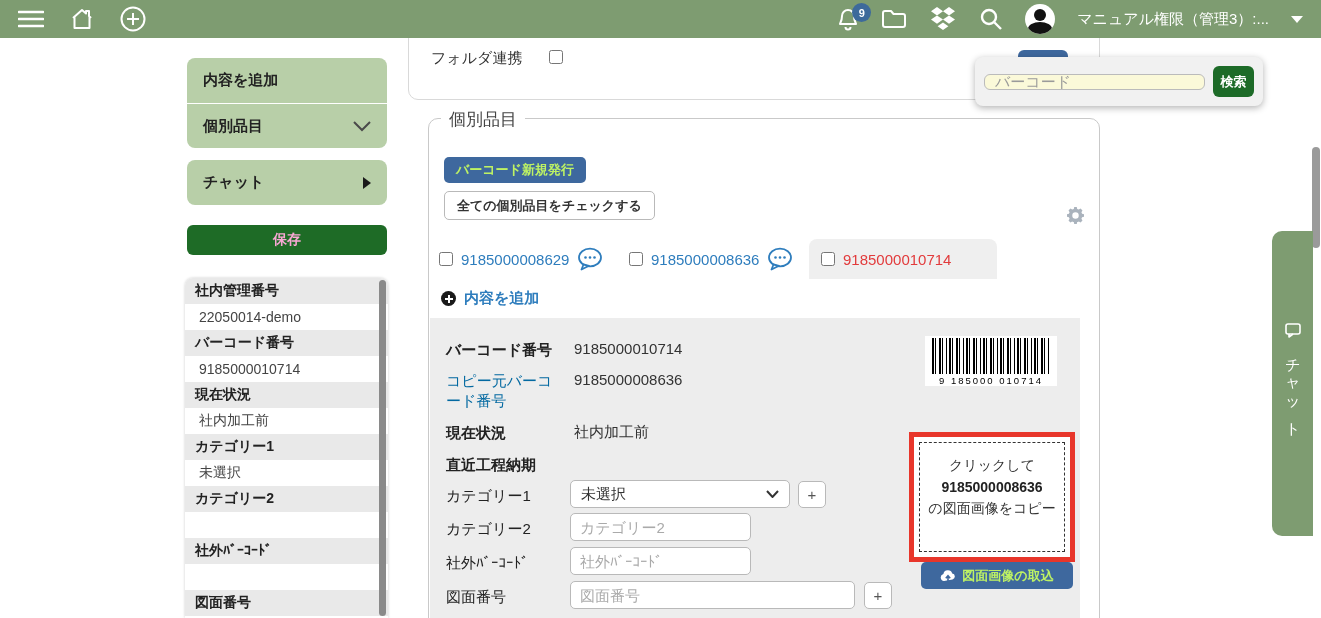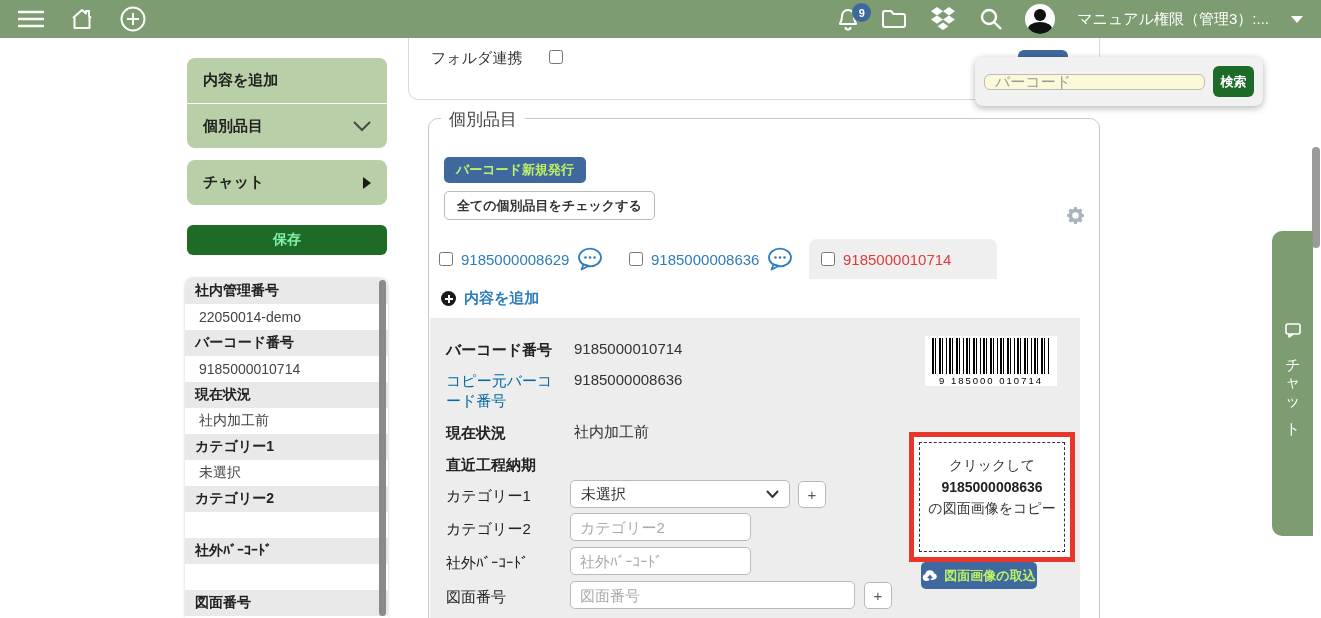--- a/index.html
+++ b/index.html
@@ -28,21 +28,21 @@
   .nav-group { position:absolute; left:187px; top:58px; width:200px; background:#b8cfa8; border-radius:8px; }
   .nav-row { height:45px; display:flex; align-items:center; padding:0 16px; font-size:15px;
     font-weight:bold; color:#222; cursor:pointer; justify-content:space-between; }
   .nav-row + .nav-row { border-top:1px solid #fff; }
   .chat-btn { position:absolute; left:187px; top:160px; width:200px; height:45px; background:#b8cfa8;
     border-radius:8px; display:flex; align-items:center; justify-content:space-between; padding:0 16px;
     font-size:15px; font-weight:bold; color:#222; cursor:pointer; }
   .tri-right { width:0; height:0; border-top:6px solid transparent; border-bottom:6px solid transparent;
     border-left:8px solid #1a1a1a; }
   .save-btn { position:absolute; left:187px; top:225px; width:200px; height:30px; background:#1e6b26;
-    border:none; border-radius:6px; color:#86efac; font-weight:bold; font-size:14px; cursor:pointer;
+    border:none; border-radius:6px; color:#f9a8d4; font-weight:bold; font-size:14px; cursor:pointer;
     font-family:inherit; }
 
   
   .left-panel { position:absolute; left:185px; top:278px; width:203px; height:340px; background:#fff;
     border-radius:8px 8px 0 0; box-shadow:0 0 3px rgba(0,0,0,.2); overflow:hidden; }
   .lp-row { height:26px; display:flex; align-items:center; font-size:14px; }
   .lp-head { background:#e9e9e9; font-weight:bold; color:#222; padding-left:10px; }
   .lp-val { background:#fff; color:#444; padding-left:14px; }
   .lp-scroll { position:absolute; right:2px; top:2px; width:7px; height:336px; background:#8a8a8a; border-radius:4px; }
 
@@ -112,21 +112,21 @@
     background:repeating-linear-gradient(90deg,#000 0 2px,#fff 2px 3px,#000 3px 4px,#fff 4px 7px,
       #000 7px 9px,#fff 9px 10px,#000 10px 11px,#fff 11px 14px,#000 14px 15px,#fff 15px 17px); }
   .bars-num { font-size:9.5px; letter-spacing:2px; color:#000; margin-top:1px; }
   .print-btn { position:absolute; left:491px; top:80px; width:140px; height:28px; font-size:13px;
     display:flex; align-items:center; justify-content:center; gap:6px; }
   .copy-box { position:absolute; left:479px; top:114px; width:166px; height:130px; background:#fff;
     border:5px solid #e8362b; cursor:pointer; }
   .copy-inner { position:absolute; inset:5px; border:1px dashed #333; text-align:center; padding-top:12px;
     font-size:14px; color:#333; line-height:1.55; }
   .copy-num { font-weight:bold; color:#222; }
-  .import-btn { position:absolute; left:491px; top:244px; width:116px; height:27px; font-size:13px;
+  .import-btn { position:absolute; left:491px; top:244px; width:152px; height:27px; font-size:13px;
     display:flex; align-items:center; justify-content:center; gap:6px; }
 
   
   .chat-tab { position:absolute; left:1272px; top:231px; width:41px; height:305px; background:#7e9c71;
     border-radius:10px 0 0 10px; display:flex; flex-direction:column; align-items:center;
     padding-top:92px; gap:10px; cursor:pointer; z-index:30; }
   .chat-tab-label { writing-mode:vertical-rl; color:#fff; font-size:15px; letter-spacing:4px; }
   .win-scroll { position:absolute; left:1312px; top:147px; width:8px; height:101px; background:#9a9a9a;
     border-radius:4px; z-index:20; }
 </style>

